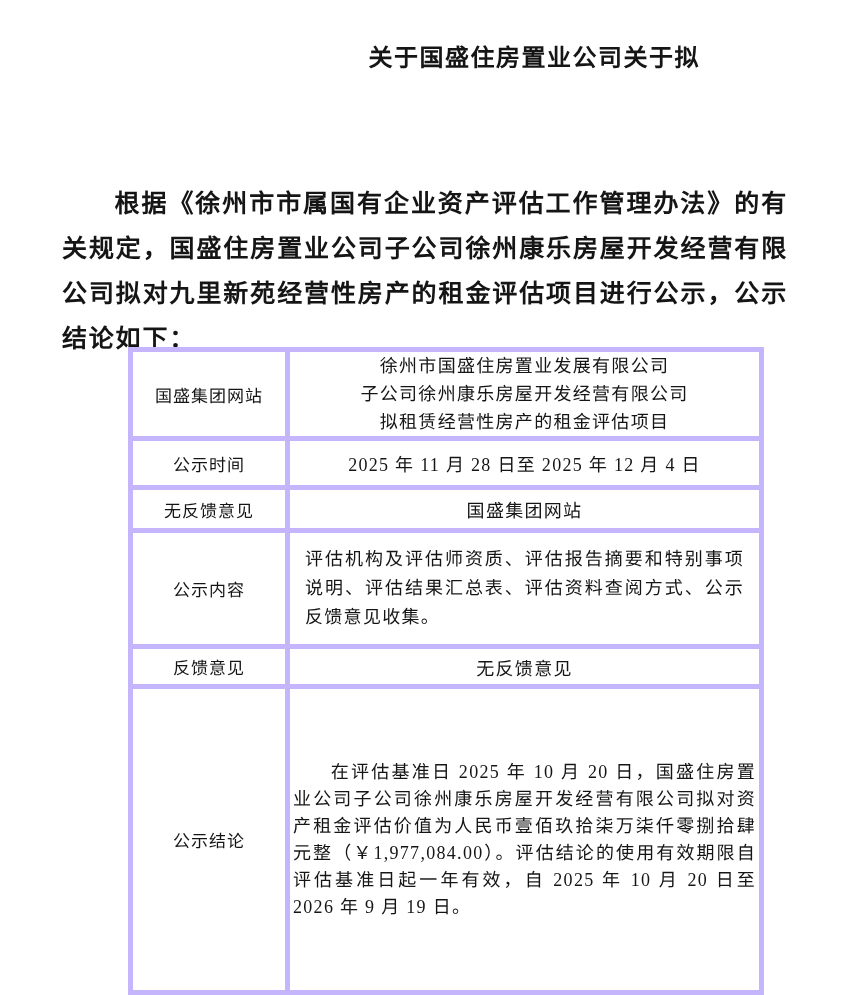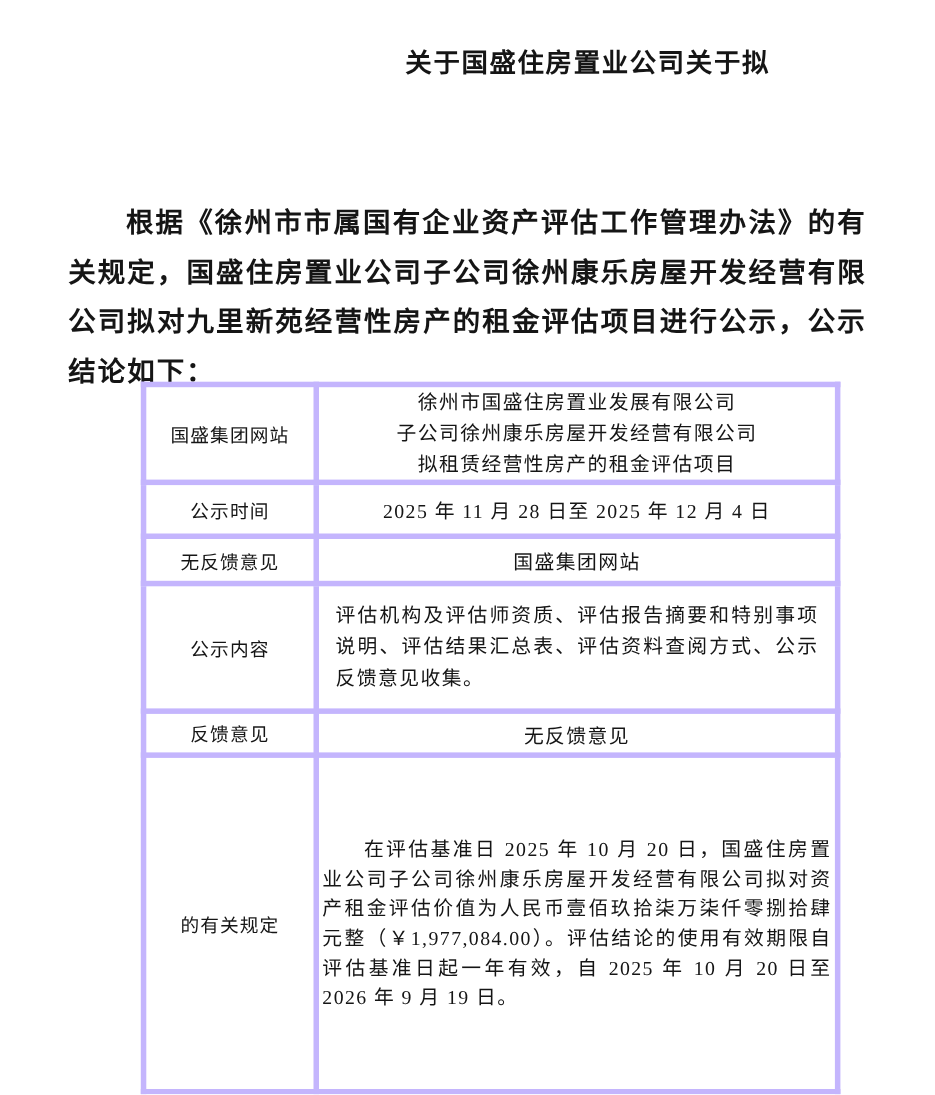--- a/index.html
+++ b/index.html
@@ -134,21 +134,21 @@
           <p class="content-justify">评估机构及评估师资质、评估报告摘要和特别事项说明、评估结果汇总表、评估资料查阅方式、公示反馈意见收集。</p>
         </td>
       </tr>
 
       <tr class="row-feedback">
         <td class="label-cell">反馈意见</td>
         <td class="content-cell content-center">无反馈意见</td>
       </tr>
 
       <tr class="row-conclusion">
-        <td class="label-cell">的有关规定</td>
+        <td class="label-cell">公示结论</td>
         <td class="content-cell">
           <p class="conclusion-text">在评估基准日 2025 年 10 月 20 日，国盛住房置业公司子公司徐州康乐房屋开发经营有限公司拟对资产租金评估价值为人民币壹佰玖拾柒万柒仟零捌拾肆元整（￥1,977,084.00）。评估结论的使用有效期限自评估基准日起一年有效，自 2025 年 10 月 20 日至 2026 年 9 月 19 日。</p>
         </td>
       </tr>
 
     </tbody>
   </table>
 
 </div>
 

